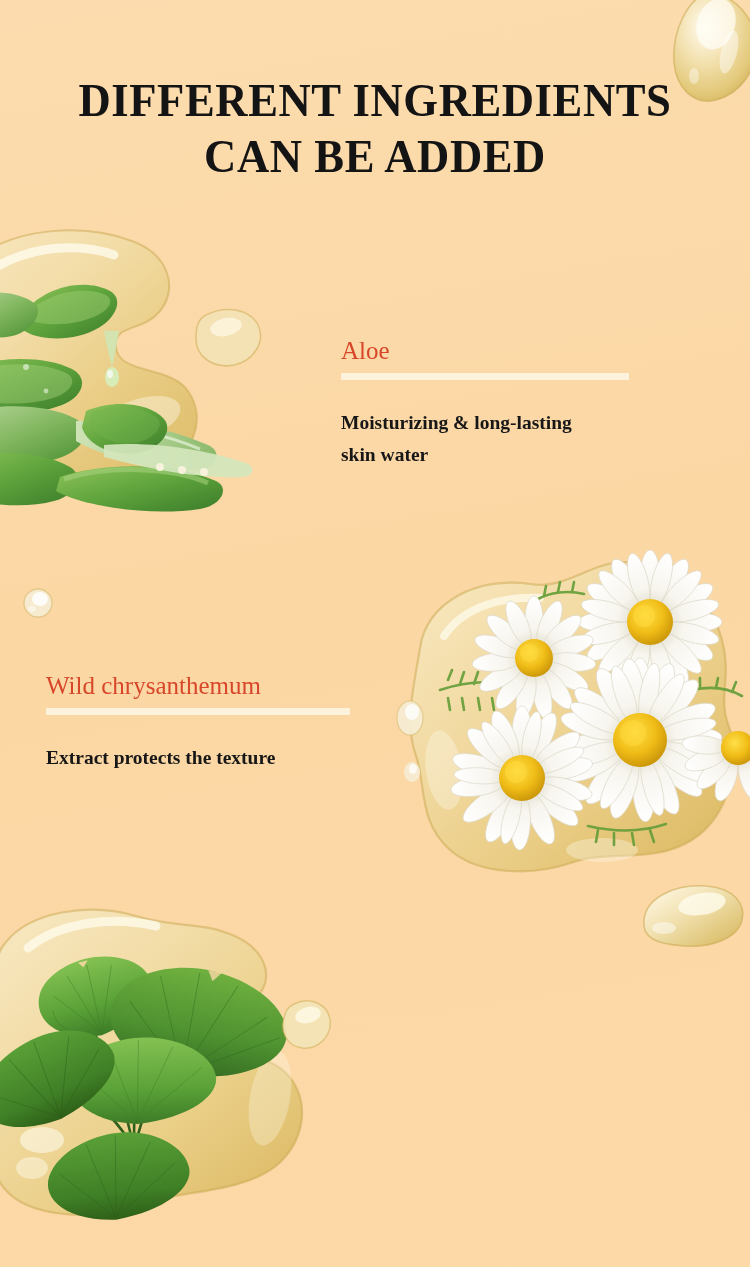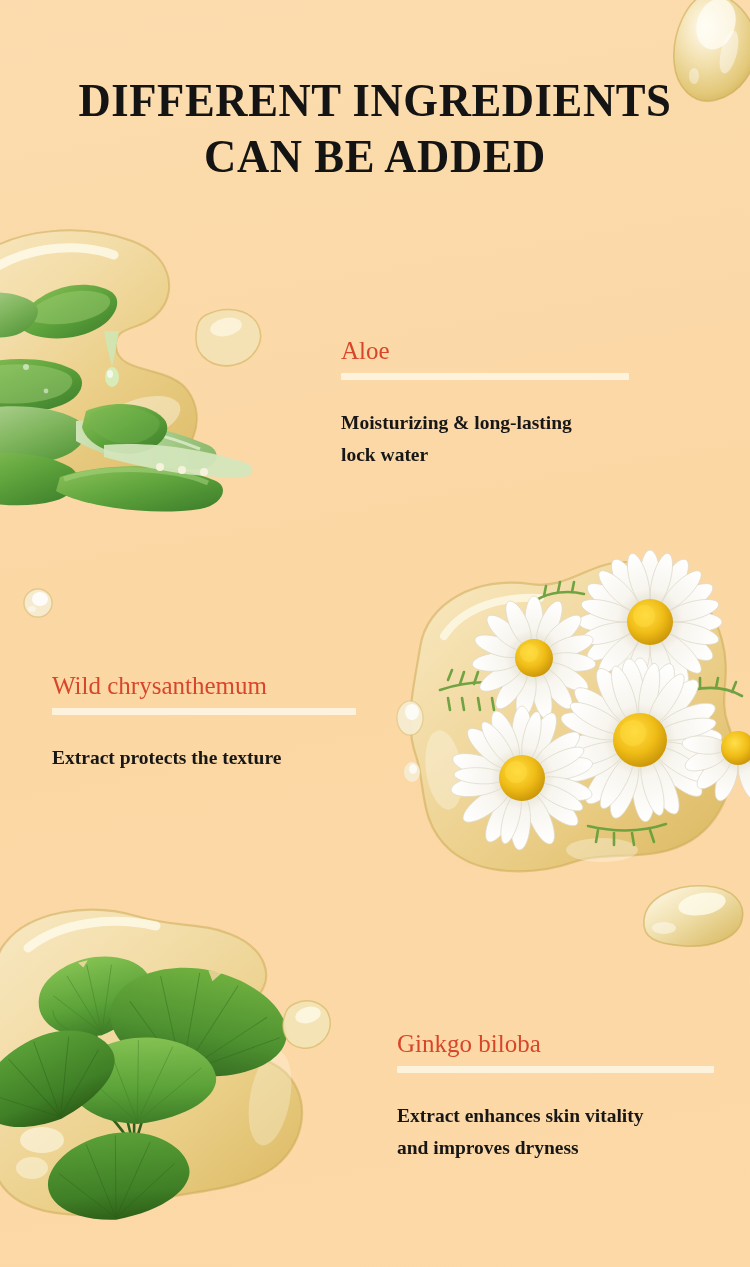--- a/index.html
+++ b/index.html
@@ -65,21 +65,21 @@
     color: #171717;
     font-family: "Liberation Serif", "DejaVu Serif", serif;
     font-weight: bold;
     font-size: 19.5px;
     line-height: 32px;
   }
   .card-body span { display: block; }
 
   #card-aloe  { left: 341px; top: 336px; width: 290px; }
   #card-aloe .card-rule { width: 288px; }
-  #card-chrys { left: 52px;  top: 671px; width: 305px; }
+  #card-chrys { left: 46px;  top: 671px; width: 305px; }
   #card-chrys .card-rule { width: 304px; }
   #card-ginkgo{ left: 397px; top: 1029px; width: 318px; }
   #card-ginkgo .card-rule { width: 317px; }
 
   
   .art { position: absolute; z-index: 10; pointer-events: none; }
   #art-aloe   { left: -36px; top: 205px;  width: 360px; height: 400px; }
   #art-chrys  { left: 392px; top: 540px;  width: 360px; height: 385px; }
   #art-ginkgo { left: -16px; top: 872px;  width: 380px; height: 400px; }
   #art-drop-top   { left: 666px; top: -10px;  width: 96px;  height: 120px; }
@@ -533,34 +533,26 @@
                C302 174 296 158 300 146 C302 138 304 135 310 132 Z" fill="none" stroke="#cdad55" stroke-width="1.5" opacity="0.55"></path>
       <ellipse cx="324" cy="143" rx="13" ry="8" fill="#fffdf0" opacity="0.7" transform="rotate(-14 324 143)"></ellipse>
     </svg>
   </div>
 
   <div class="card" id="card-aloe">
     <div class="card-heading">Aloe</div>
     <div class="card-rule"></div>
     <div class="card-body">
       <span>Moisturizing &amp; long-lasting</span>
-      <span>lock water</span>
+      <span>skin water</span>
     </div>
   </div>
 
   <div class="card" id="card-chrys">
     <div class="card-heading">Wild chrysanthemum</div>
     <div class="card-rule"></div>
     <div class="card-body">
       <span>Extract protects the texture</span>
     </div>
   </div>
 
-  <div class="card" id="card-ginkgo">
-    <div class="card-heading">Ginkgo biloba</div>
-    <div class="card-rule"></div>
-    <div class="card-body">
-      <span>Extract enhances skin vitality</span>
-      <span>and improves dryness</span>
-    </div>
-  </div>
 
 </div>
 
 </body></html>

